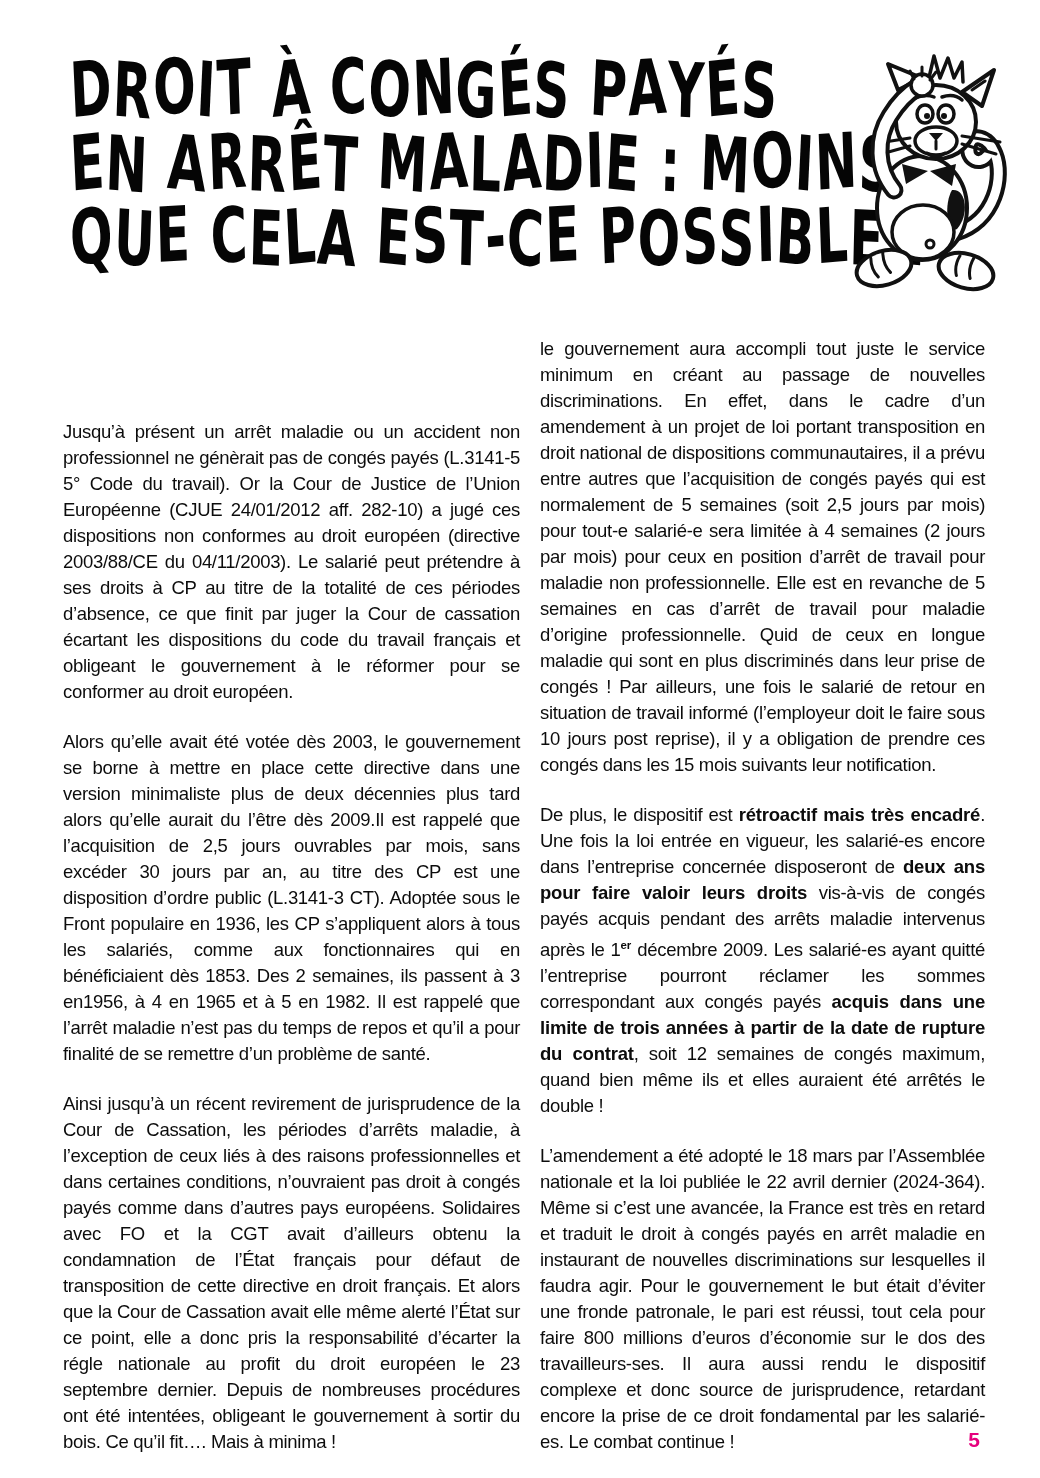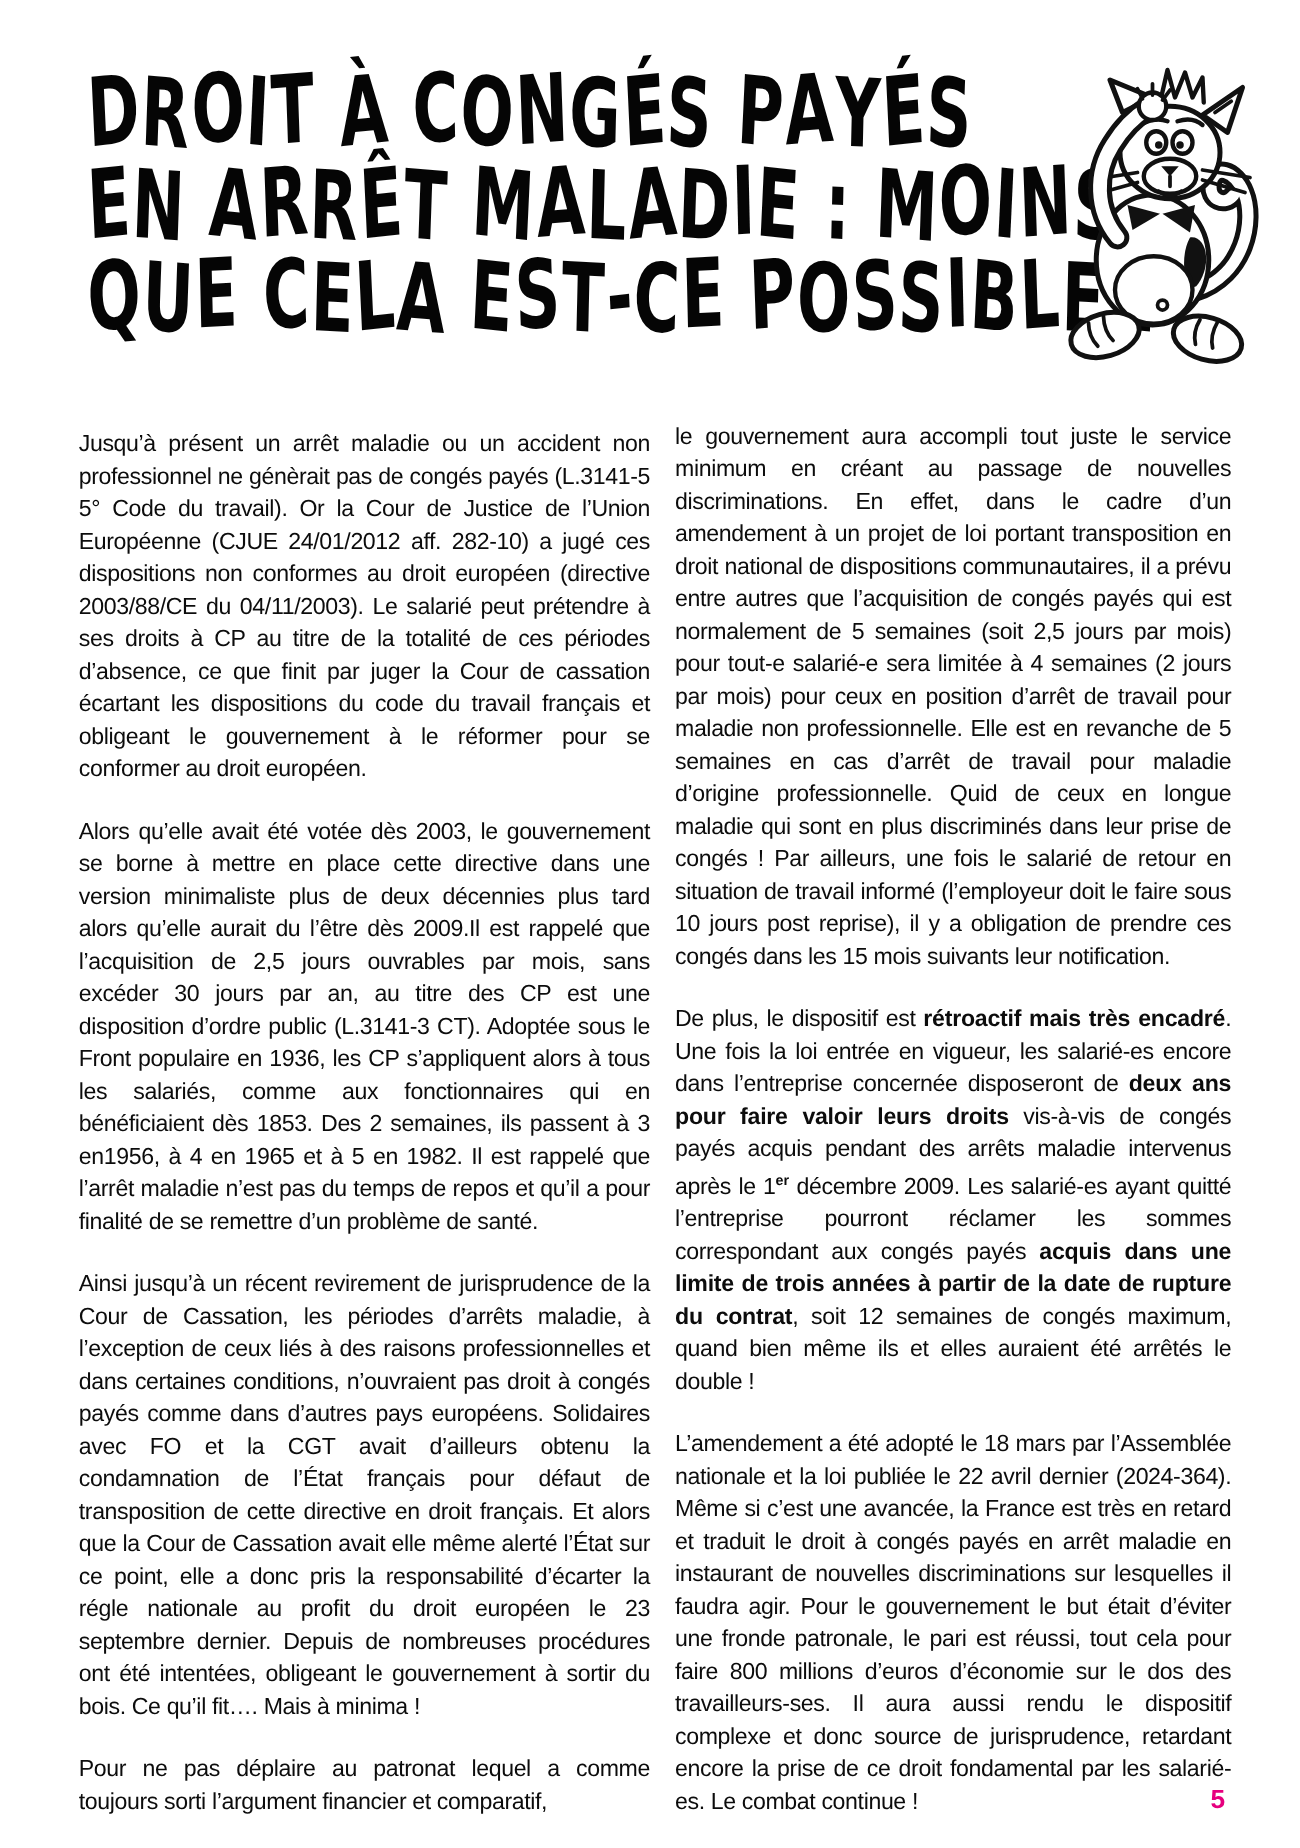--- a/index.html
+++ b/index.html
@@ -111,21 +111,20 @@
       <circle cx="78" cy="37" r="11" fill="#fff" stroke-width="3.5"></circle>
       <path d="M70 31 l-4 -8 M78 28 l0 -9 M86 32 l6 -8" stroke-width="3"></path>
     </svg>
   </div>
 
   <div class="columns">
     <section class="col col-left">
         <p><span>Jusqu’à présent un arrêt maladie ou un accident non professionnel ne génèrait pas de congés payés (L.3141-5 5° Code du travail). Or la Cour de Justice de l’Union Européenne (CJUE 24/01/2012 aff. 282-10) a jugé ces dispositions non conformes au droit européen (directive 2003/88/CE du 04/11/2003). Le salarié peut prétendre à ses droits à CP au titre de la totalité de ces périodes d’absence, ce que finit par juger la Cour de cassation écartant les dispositions du code du travail français et obligeant le gouvernement à le réformer pour se conformer au droit européen.</span></p>
         <p><span>Alors qu’elle avait été votée dès 2003, le gouvernement se borne à mettre en place cette directive dans une version minimaliste plus de deux décennies plus tard alors qu’elle aurait du l’être dès 2009.Il est rappelé que l’acquisition de 2,5 jours ouvrables par mois, sans excéder 30 jours par an, au titre des CP est une disposition d’ordre public (L.3141-3 CT). Adoptée sous le Front populaire en 1936, les CP s’appliquent alors à tous les salariés, comme aux fonctionnaires qui en bénéficiaient dès 1853. Des 2 semaines, ils passent à 3 en1956, à 4 en 1965 et à 5 en 1982. Il est rappelé que l’arrêt maladie n’est pas du temps de repos et qu’il a pour finalité de se remettre d’un problème de santé.</span></p>
         <p><span>Ainsi jusqu’à un récent revirement de jurisprudence de la Cour de Cassation, les périodes d’arrêts maladie, à l’exception de ceux liés à des raisons professionnelles et dans certaines conditions, n’ouvraient pas droit à congés payés comme dans d’autres pays européens. Solidaires avec FO et la CGT avait d’ailleurs obtenu la condamnation de l’État français pour défaut de transposition de cette directive en droit français. Et alors que la Cour de Cassation avait elle même alerté l’État sur ce point, elle a donc pris la responsabilité d’écarter la régle nationale au profit du droit européen le 23 septembre dernier. Depuis de nombreuses procédures ont été intentées, obligeant le gouvernement à sortir du bois. Ce qu’il fit…. Mais à minima !</span></p>
-        <p><span>Pour ne pas déplaire au patronat lequel a comme toujours sorti l’argument financier et comparatif,</span></p>
       </section>
     <div class="divider"></div>
     <section class="col col-right">
         <p><span>le gouvernement aura accompli tout juste le service minimum en créant au passage de nouvelles discriminations. En effet, dans le cadre d’un amendement à un projet de loi portant transposition en droit national de dispositions communautaires, il a prévu entre autres que l’acquisition de congés payés qui est normalement de 5 semaines (soit 2,5 jours par mois) pour tout-e salarié-e sera limitée à 4 semaines (2 jours par mois) pour ceux en position d’arrêt de travail pour maladie non professionnelle. Elle est en revanche de 5 semaines en cas d’arrêt de travail pour maladie d’origine professionnelle. Quid de ceux en longue maladie qui sont en plus discriminés dans leur prise de congés ! Par ailleurs, une fois le salarié de retour en situation de travail informé (l’employeur doit le faire sous 10 jours post reprise), il y a obligation de prendre ces congés dans les 15 mois suivants leur notification.</span></p>
         <p><span>De plus, le dispositif est </span><b>rétroactif mais très encadré</b><span>. Une fois la loi entrée en vigueur, les salarié-es encore dans l’entreprise concernée disposeront de </span><b>deux ans pour faire valoir leurs droits</b><span> vis-à-vis de congés payés acquis pendant des arrêts maladie intervenus après le 1</span><sup>er</sup><span> décembre 2009. Les salarié-es ayant quitté l’entreprise pourront réclamer les sommes correspondant aux congés payés </span><b>acquis dans une limite de trois années à partir de la date de rupture du contrat</b><span>, soit 12 semaines de congés maximum, quand bien même ils et elles auraient été arrêtés le double !</span></p>
         <p><span>L’amendement a été adopté le 18 mars par l’Assemblée nationale et la loi publiée le 22 avril dernier (2024-364). Même si c’est une avancée, la France est très en retard et traduit le droit à congés payés en arrêt maladie en instaurant de nouvelles discriminations sur lesquelles il faudra agir. Pour le gouvernement le but était d’éviter une fronde patronale, le pari est réussi, tout cela pour faire 800 millions d’euros d’économie sur le dos des travailleurs-ses. Il aura aussi rendu le dispositif complexe et donc source de jurisprudence, retardant encore la prise de ce droit fondamental par les salarié-es.  Le combat continue !</span></p>
       </section>
   </div>
 
   <span class="pagenum">5</span>

